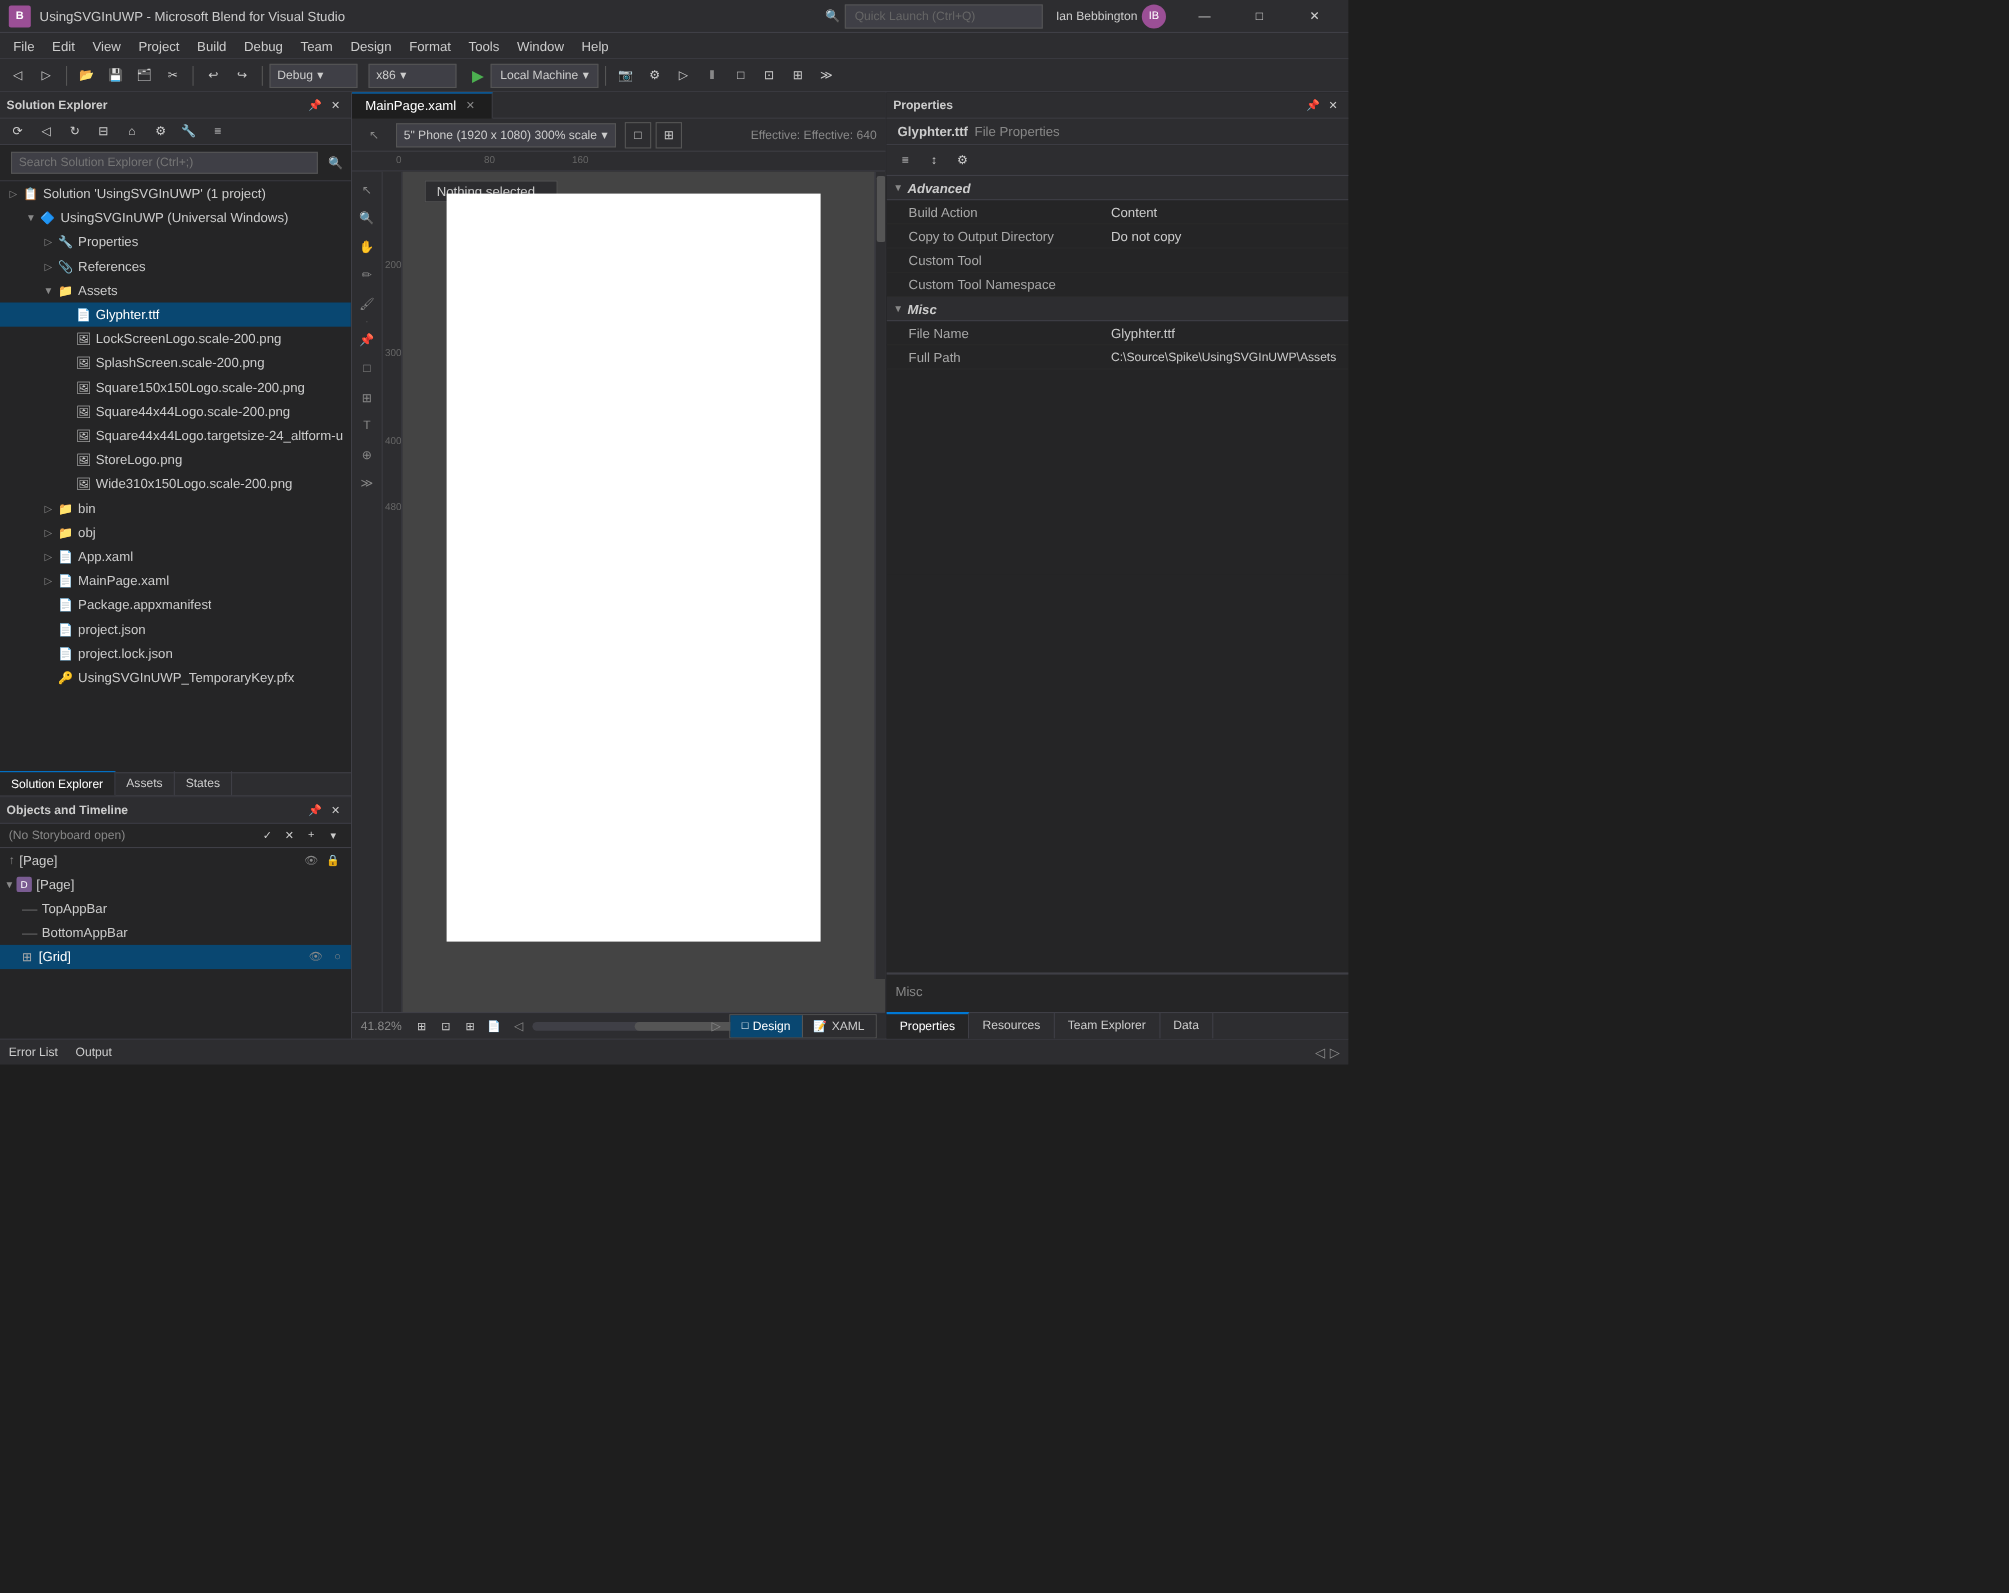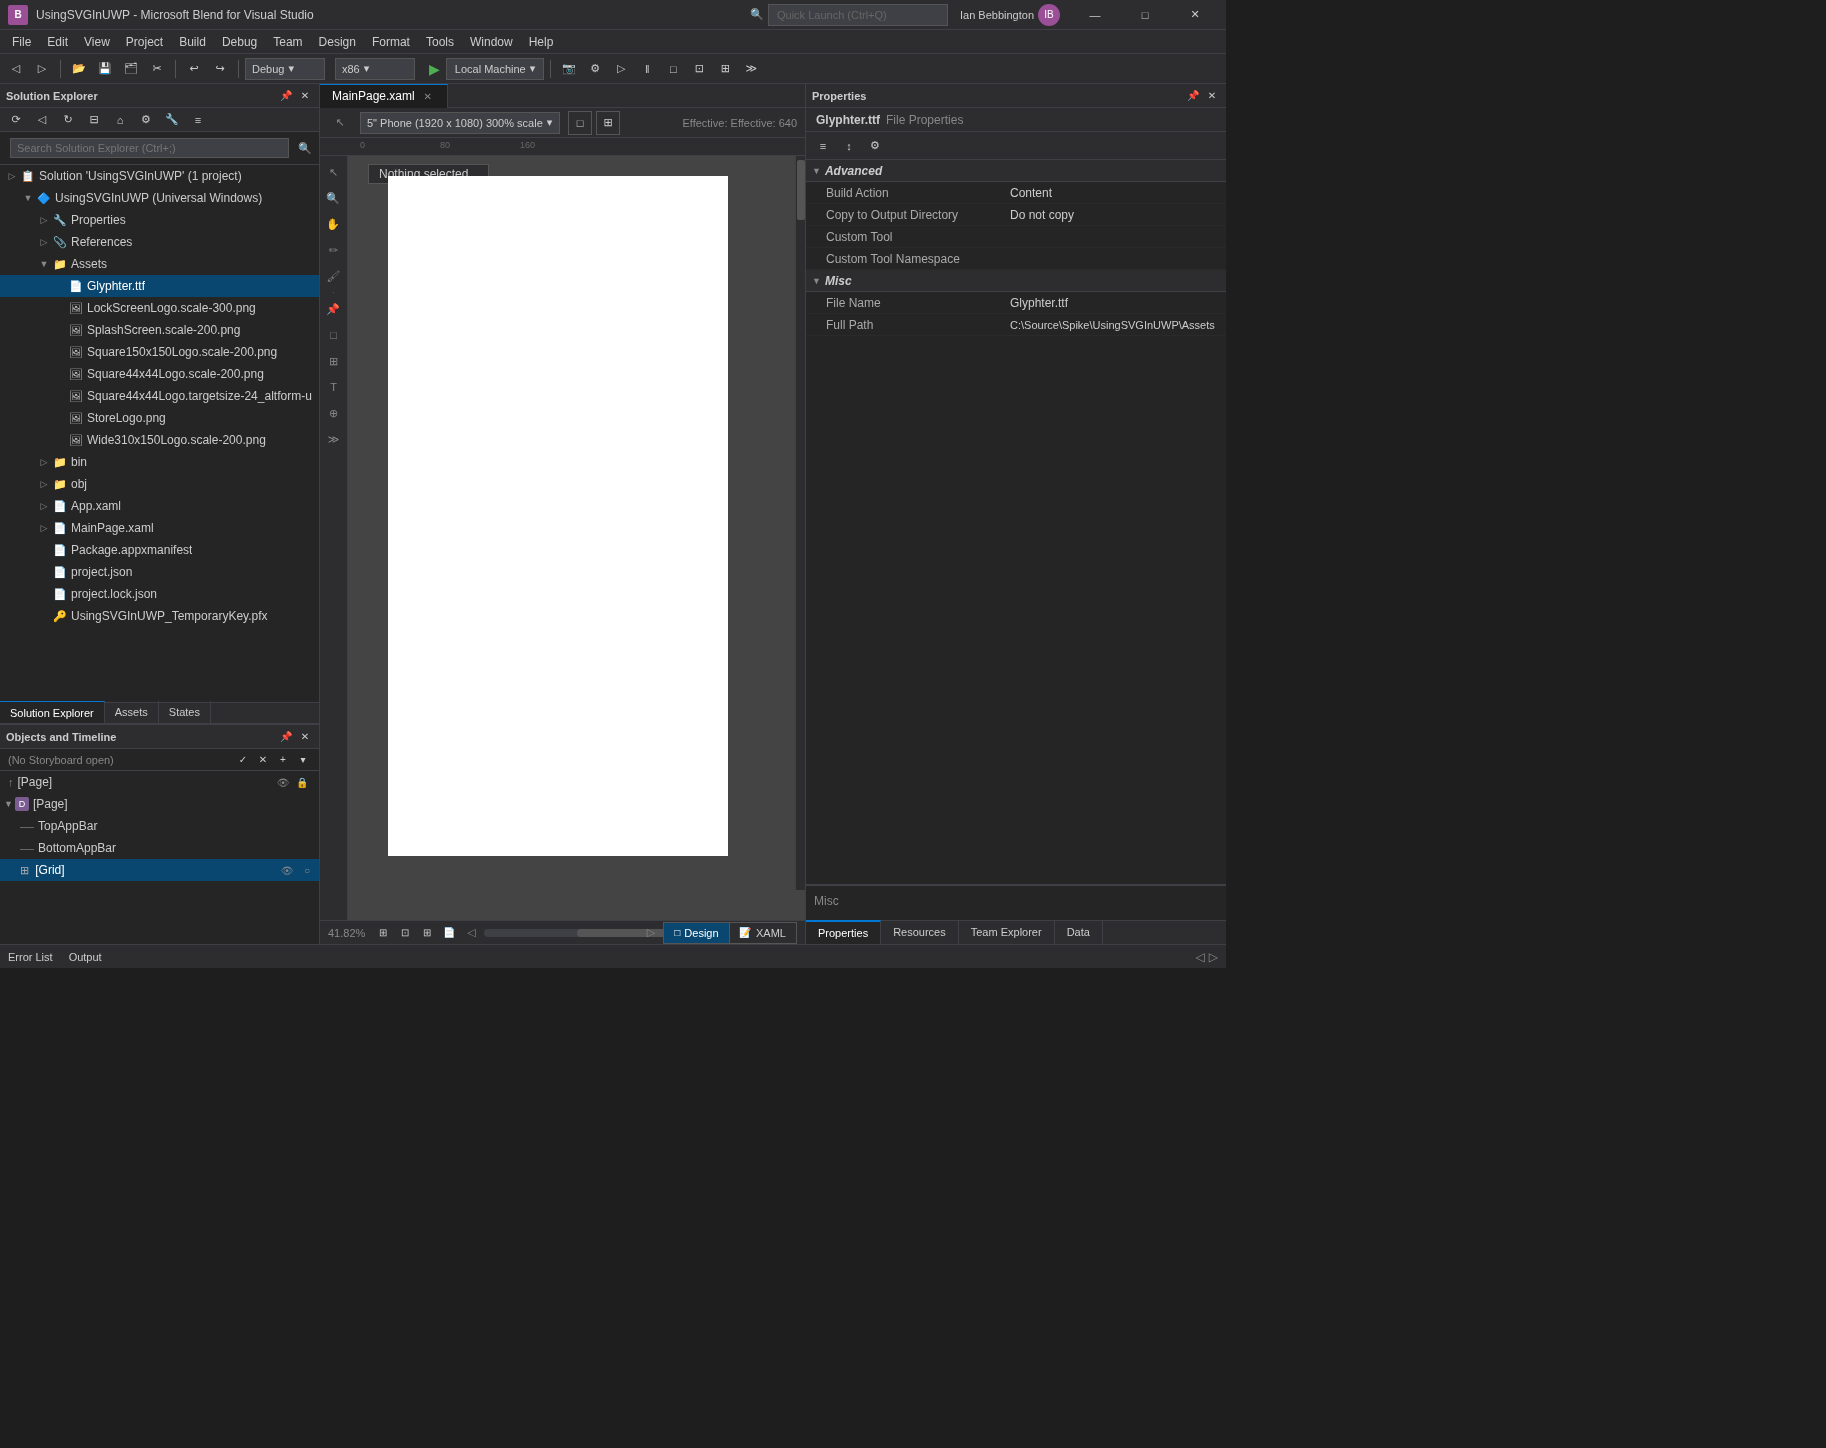--- a/index.html
+++ b/index.html
@@ -887,21 +887,21 @@
         <div class="tree-item selected">
           <span class="indent" style="width: 48px;"></span>
           <span style="width: 16px; display: inline-block;"></span>
           <span class="item-icon">📄</span>
           <span class="item-label">Glyphter.ttf</span>
         </div>
         <div class="tree-item">
           <span class="indent" style="width: 48px;"></span>
           <span style="width: 16px; display: inline-block;"></span>
           <span class="item-icon">🖼</span>
-          <span class="item-label">LockScreenLogo.scale-300.png</span>
+          <span class="item-label">LockScreenLogo.scale-200.png</span>
         </div>
         <div class="tree-item">
           <span class="indent" style="width: 48px;"></span>
           <span style="width: 16px; display: inline-block;"></span>
           <span class="item-icon">🖼</span>
           <span class="item-label">SplashScreen.scale-200.png</span>
         </div>
         <div class="tree-item">
           <span class="indent" style="width: 48px;"></span>
           <span style="width: 16px; display: inline-block;"></span>
@@ -1084,20 +1084,26 @@
           <div class="lt-btn">🖌</div>
           <div style="width:1px;height:1px;background:#555;margin:2px 0;"></div>
           <div class="lt-btn">📌</div>
           <div class="lt-btn">□</div>
           <div class="lt-btn">⊞</div>
           <div class="lt-btn">T</div>
           <div class="lt-btn">⊕</div>
           <div class="lt-btn">≫</div>
         </div>
 
+        <div class="canvas-ruler-v">
+          <span class="ruler-mark-v" style="top:80px;">200</span>
+          <span class="ruler-mark-v" style="top:160px;">300</span>
+          <span class="ruler-mark-v" style="top:240px;">400</span>
+          <span class="ruler-mark-v" style="top:300px;">480</span>
+        </div>
 
         <div class="canvas-main">
 
           <div class="nothing-selected-badge">
             <span>Nothing selected _</span>
           </div>
 
           <div class="canvas-white-area"></div>
 
           <div style="position:absolute;right:0;top:0;bottom:30px;width:10px;background:#2d2d30;border-left:1px solid #3f3f46;">

